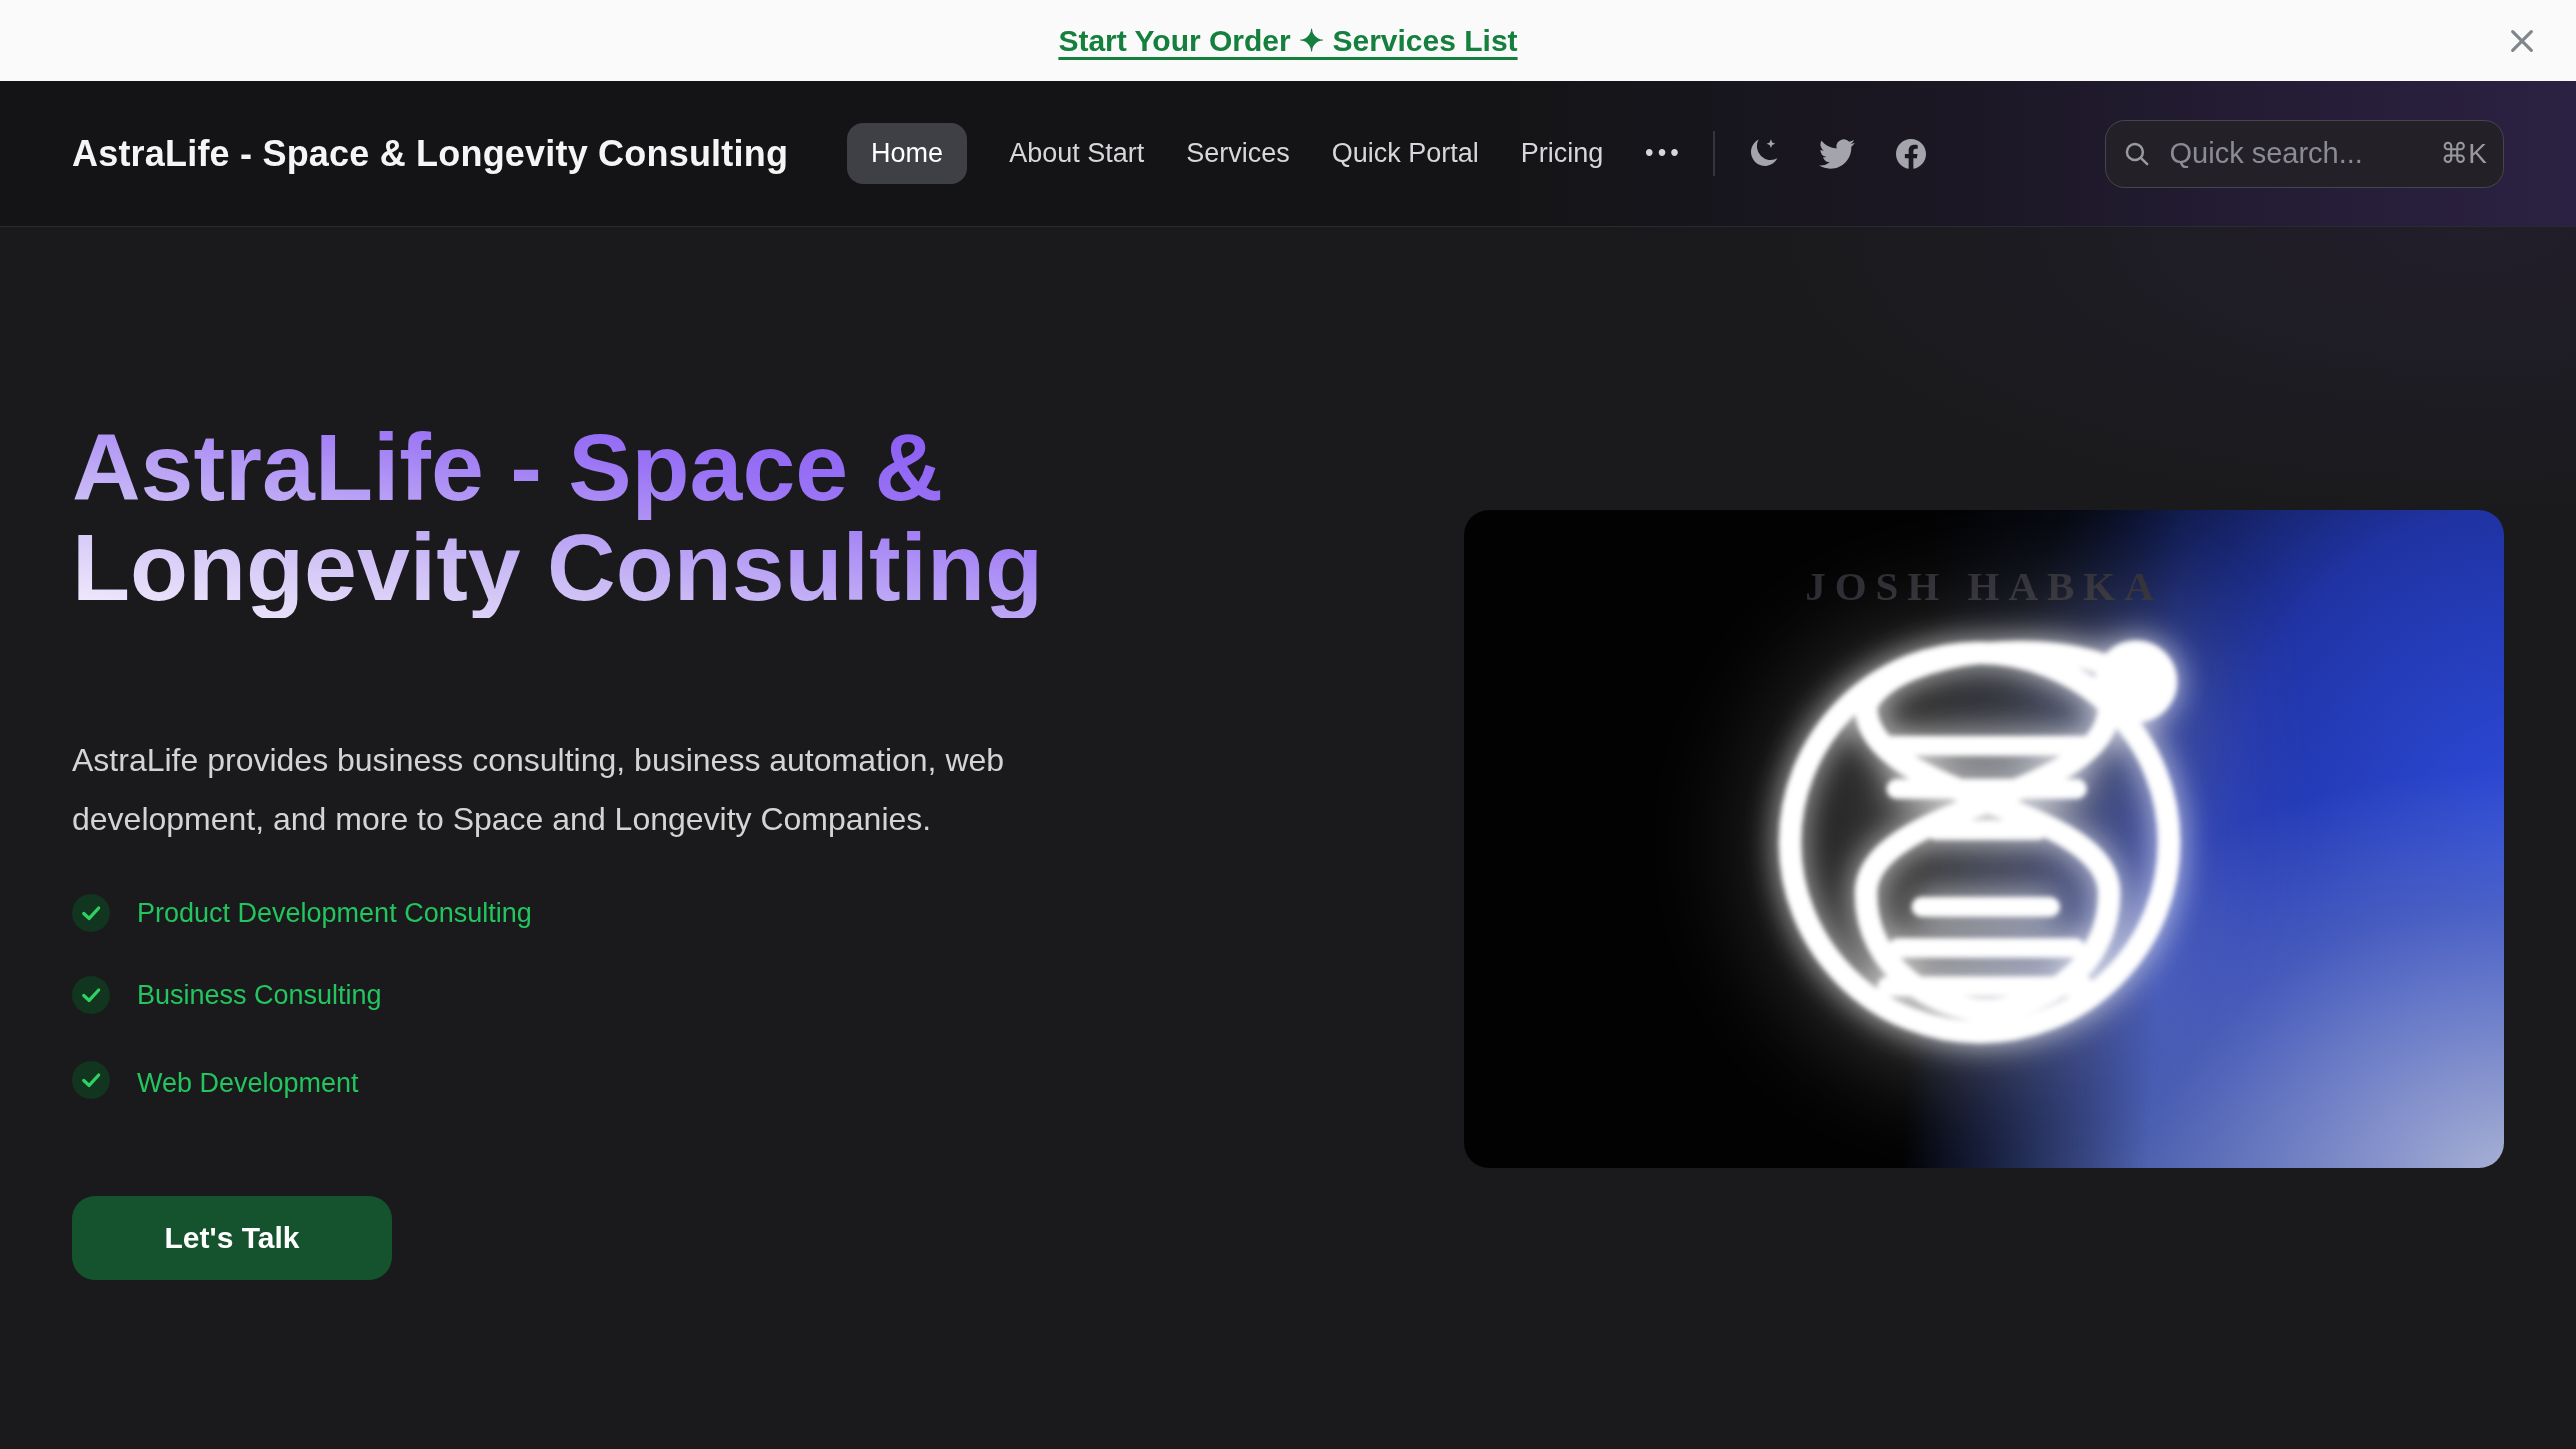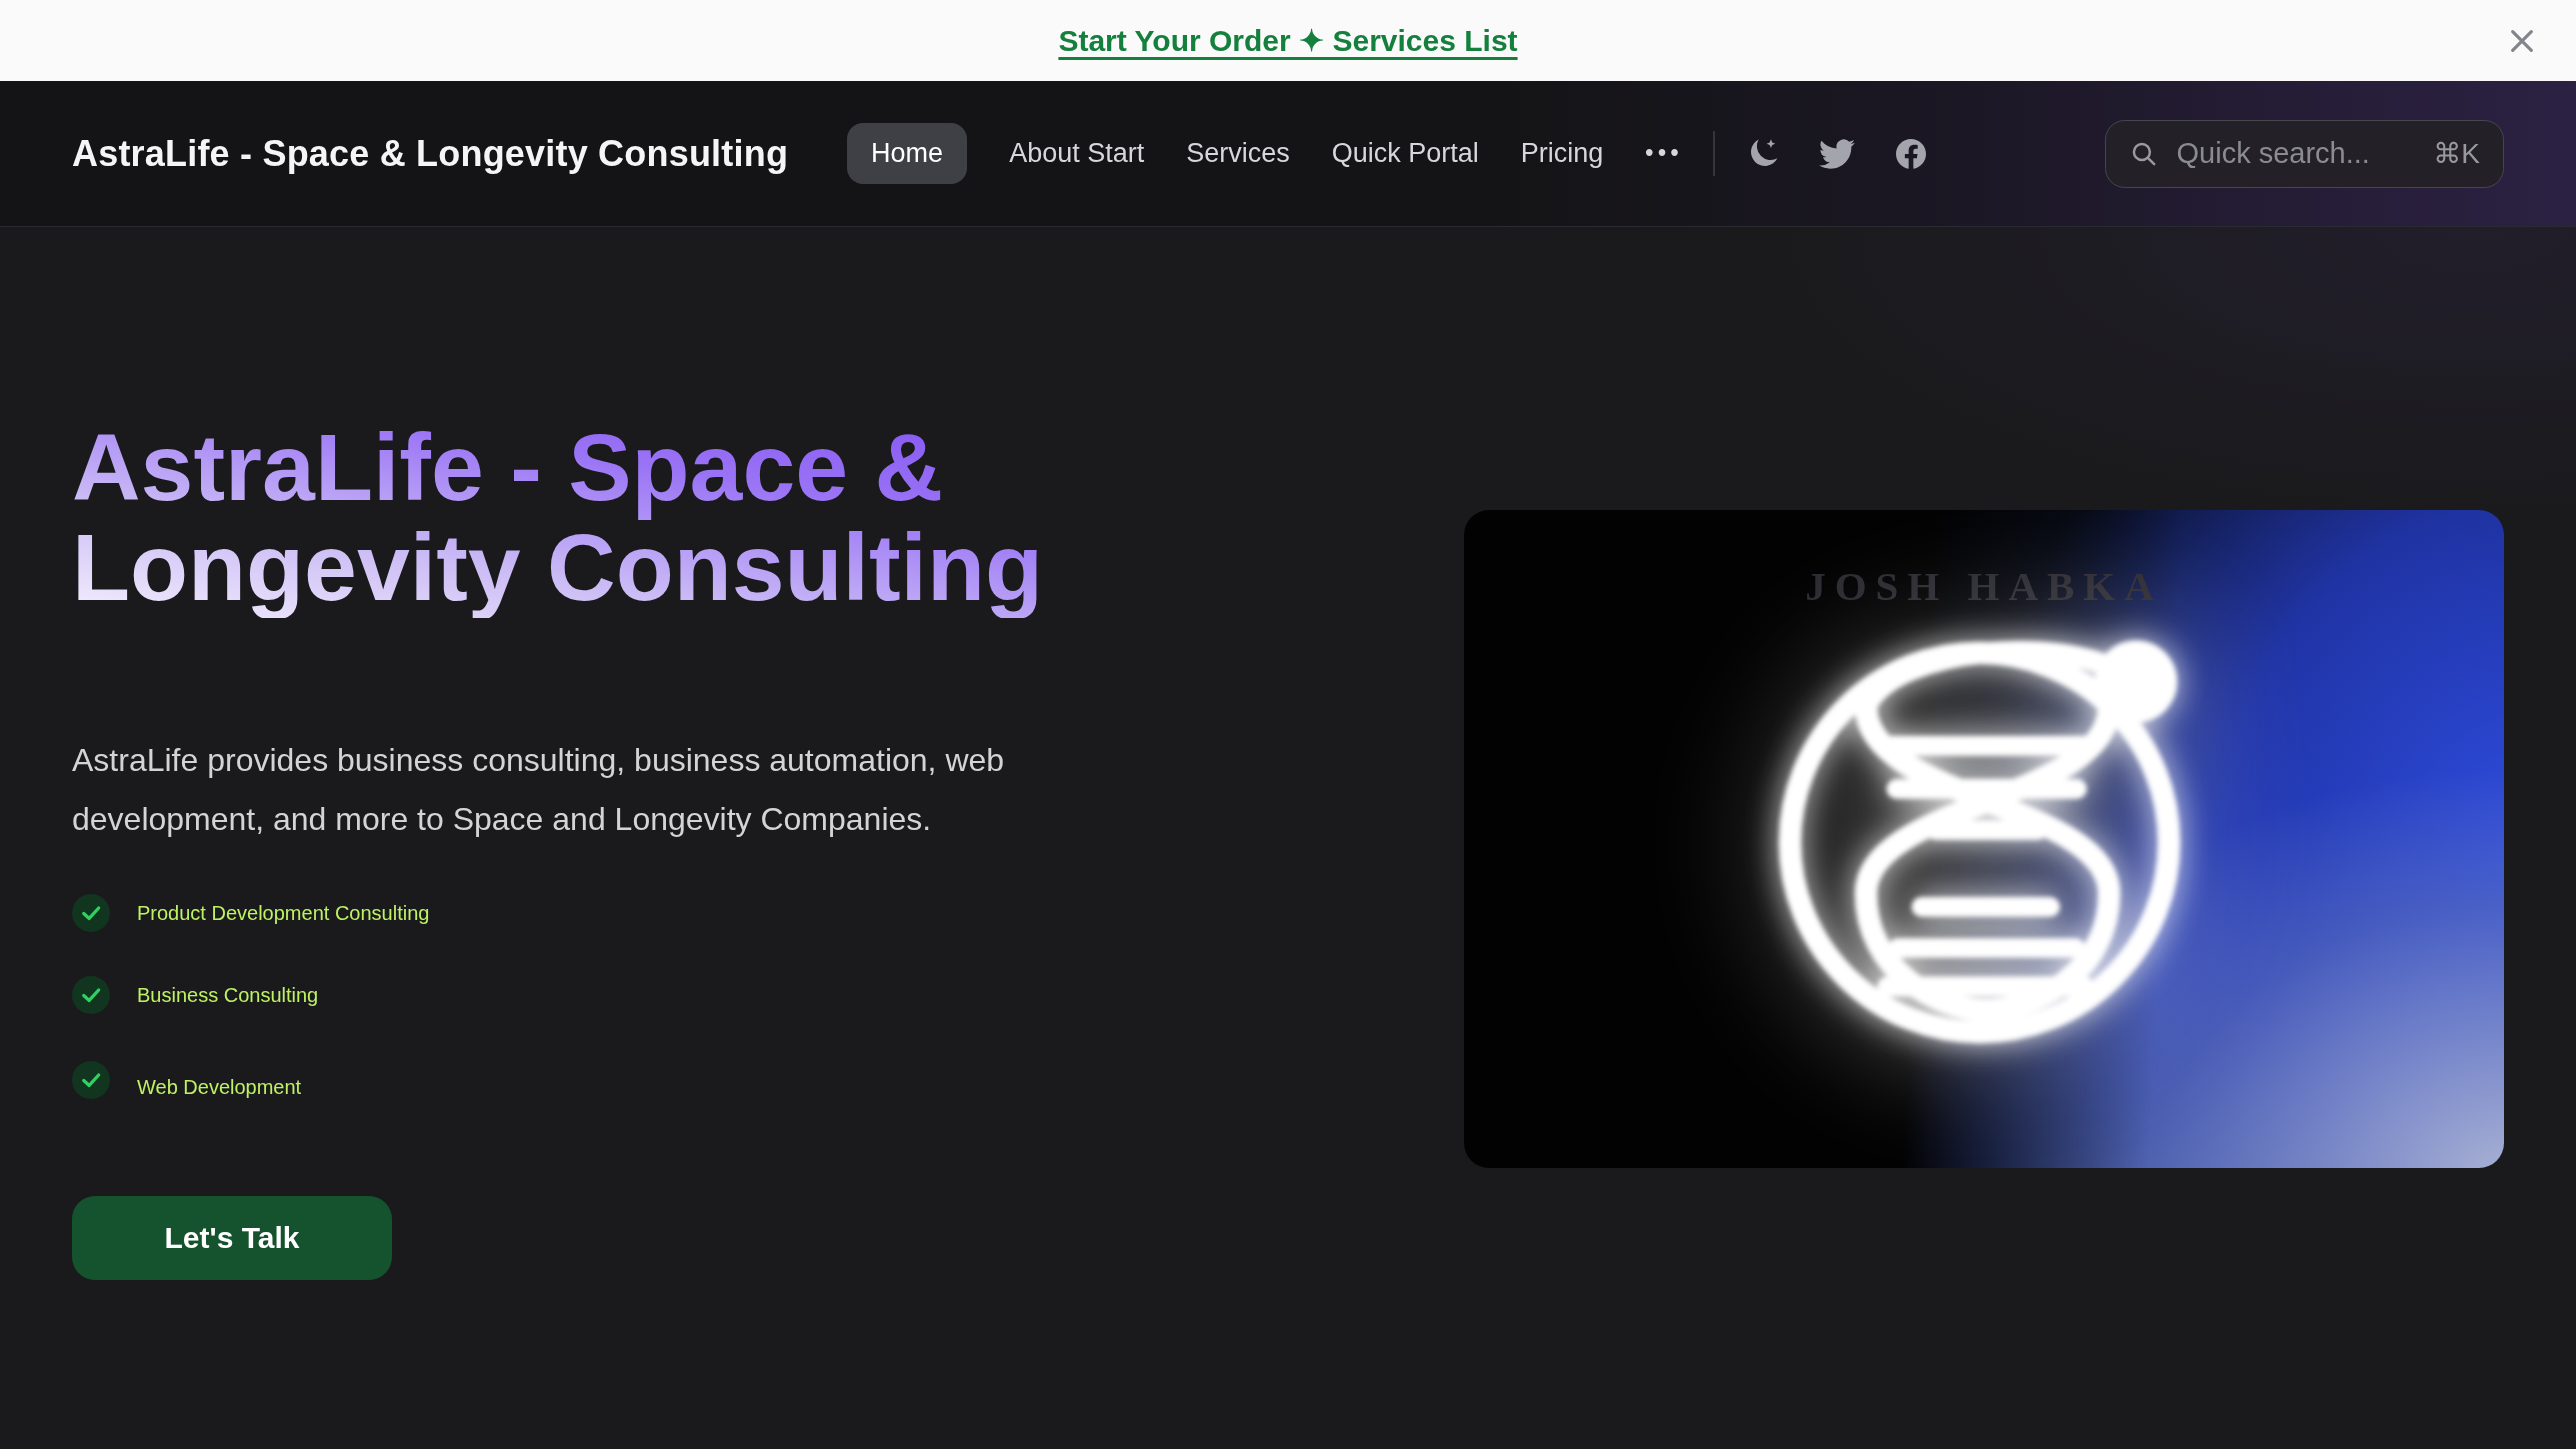--- a/index.html
+++ b/index.html
@@ -43,21 +43,21 @@
   }
   .menu-item.more { letter-spacing:4.5px; font-weight:700; font-size:23px; color:#d7d7db; }
   .nav-divider { width:1.8px; height:45px; background:#35353c; margin:0 30px 0 30px; }
   .icon-group { display:flex; align-items:center; gap:38px; }
   .icon-btn { background:none; border:none; cursor:pointer; display:flex; align-items:center; }
   .icon-btn svg { width:36px; height:36px; fill:#a4a4ac; }
 
   .search-box {
     margin-left:auto; width:399px; height:68px;
     background:#232127; border:0.9px solid #46464e; border-radius:19.7px;
-    display:flex; align-items:center; padding:0 23px; gap:18px; cursor:text;
+    display:flex; align-items:center; padding:0 16px; gap:18px; cursor:text;
   }
   .search-box svg { width:29.5px; height:29.5px; stroke:#9a9aa1; fill:none; stroke-width:2; flex:0 0 auto; }
   .search-input {
     flex:1; background:transparent; border:none; outline:none;
     font-size:29px; color:#d4d4d8; font-family:inherit; min-width:0;
   }
   .search-input::placeholder { color:#8b8b93; }
   .search-shortcut { font-size:28px; color:#98989f; white-space:nowrap; }
 
   
@@ -66,21 +66,21 @@
   .page-title {
     margin-top:191px; font-size:95px; line-height:1.05; font-weight:800; letter-spacing:0;
     background:linear-gradient(to top right,#f4effd 0%,#cbbcf5 30%,#9a74f5 62%,#7b48f2 100%);
     -webkit-background-clip:text; background-clip:text; color:transparent;
   }
   .hero-desc { margin-top:113px; width:1055px; font-size:32px; line-height:59px; color:#d4d4d4; }
   .features { margin-top:43px; list-style:none; }
   .feature { display:flex; align-items:center; gap:27px; height:43px; margin-bottom:39px; }
   .feature:last-child { margin-bottom:8px;align-items:flex-end; }
   .check { width:38px; height:38px; flex:0 0 auto; }
-  .feature-label { font-size:20px; color:#bef264; }
+  .feature-label { font-size:27px; color:#22c55e; }
   .cta {
     margin-top:89px; width:320px; height:84px; border:none; cursor:pointer;
     background:#14532d; color:#ffffff; font-size:30px; font-weight:700;
     border-radius:23px; font-family:inherit;
   }
 
   
   .hero-card {
     margin-left:auto; margin-top:283px; width:1040px; height:658px;
     border-radius:25px; position:relative; overflow:hidden;

